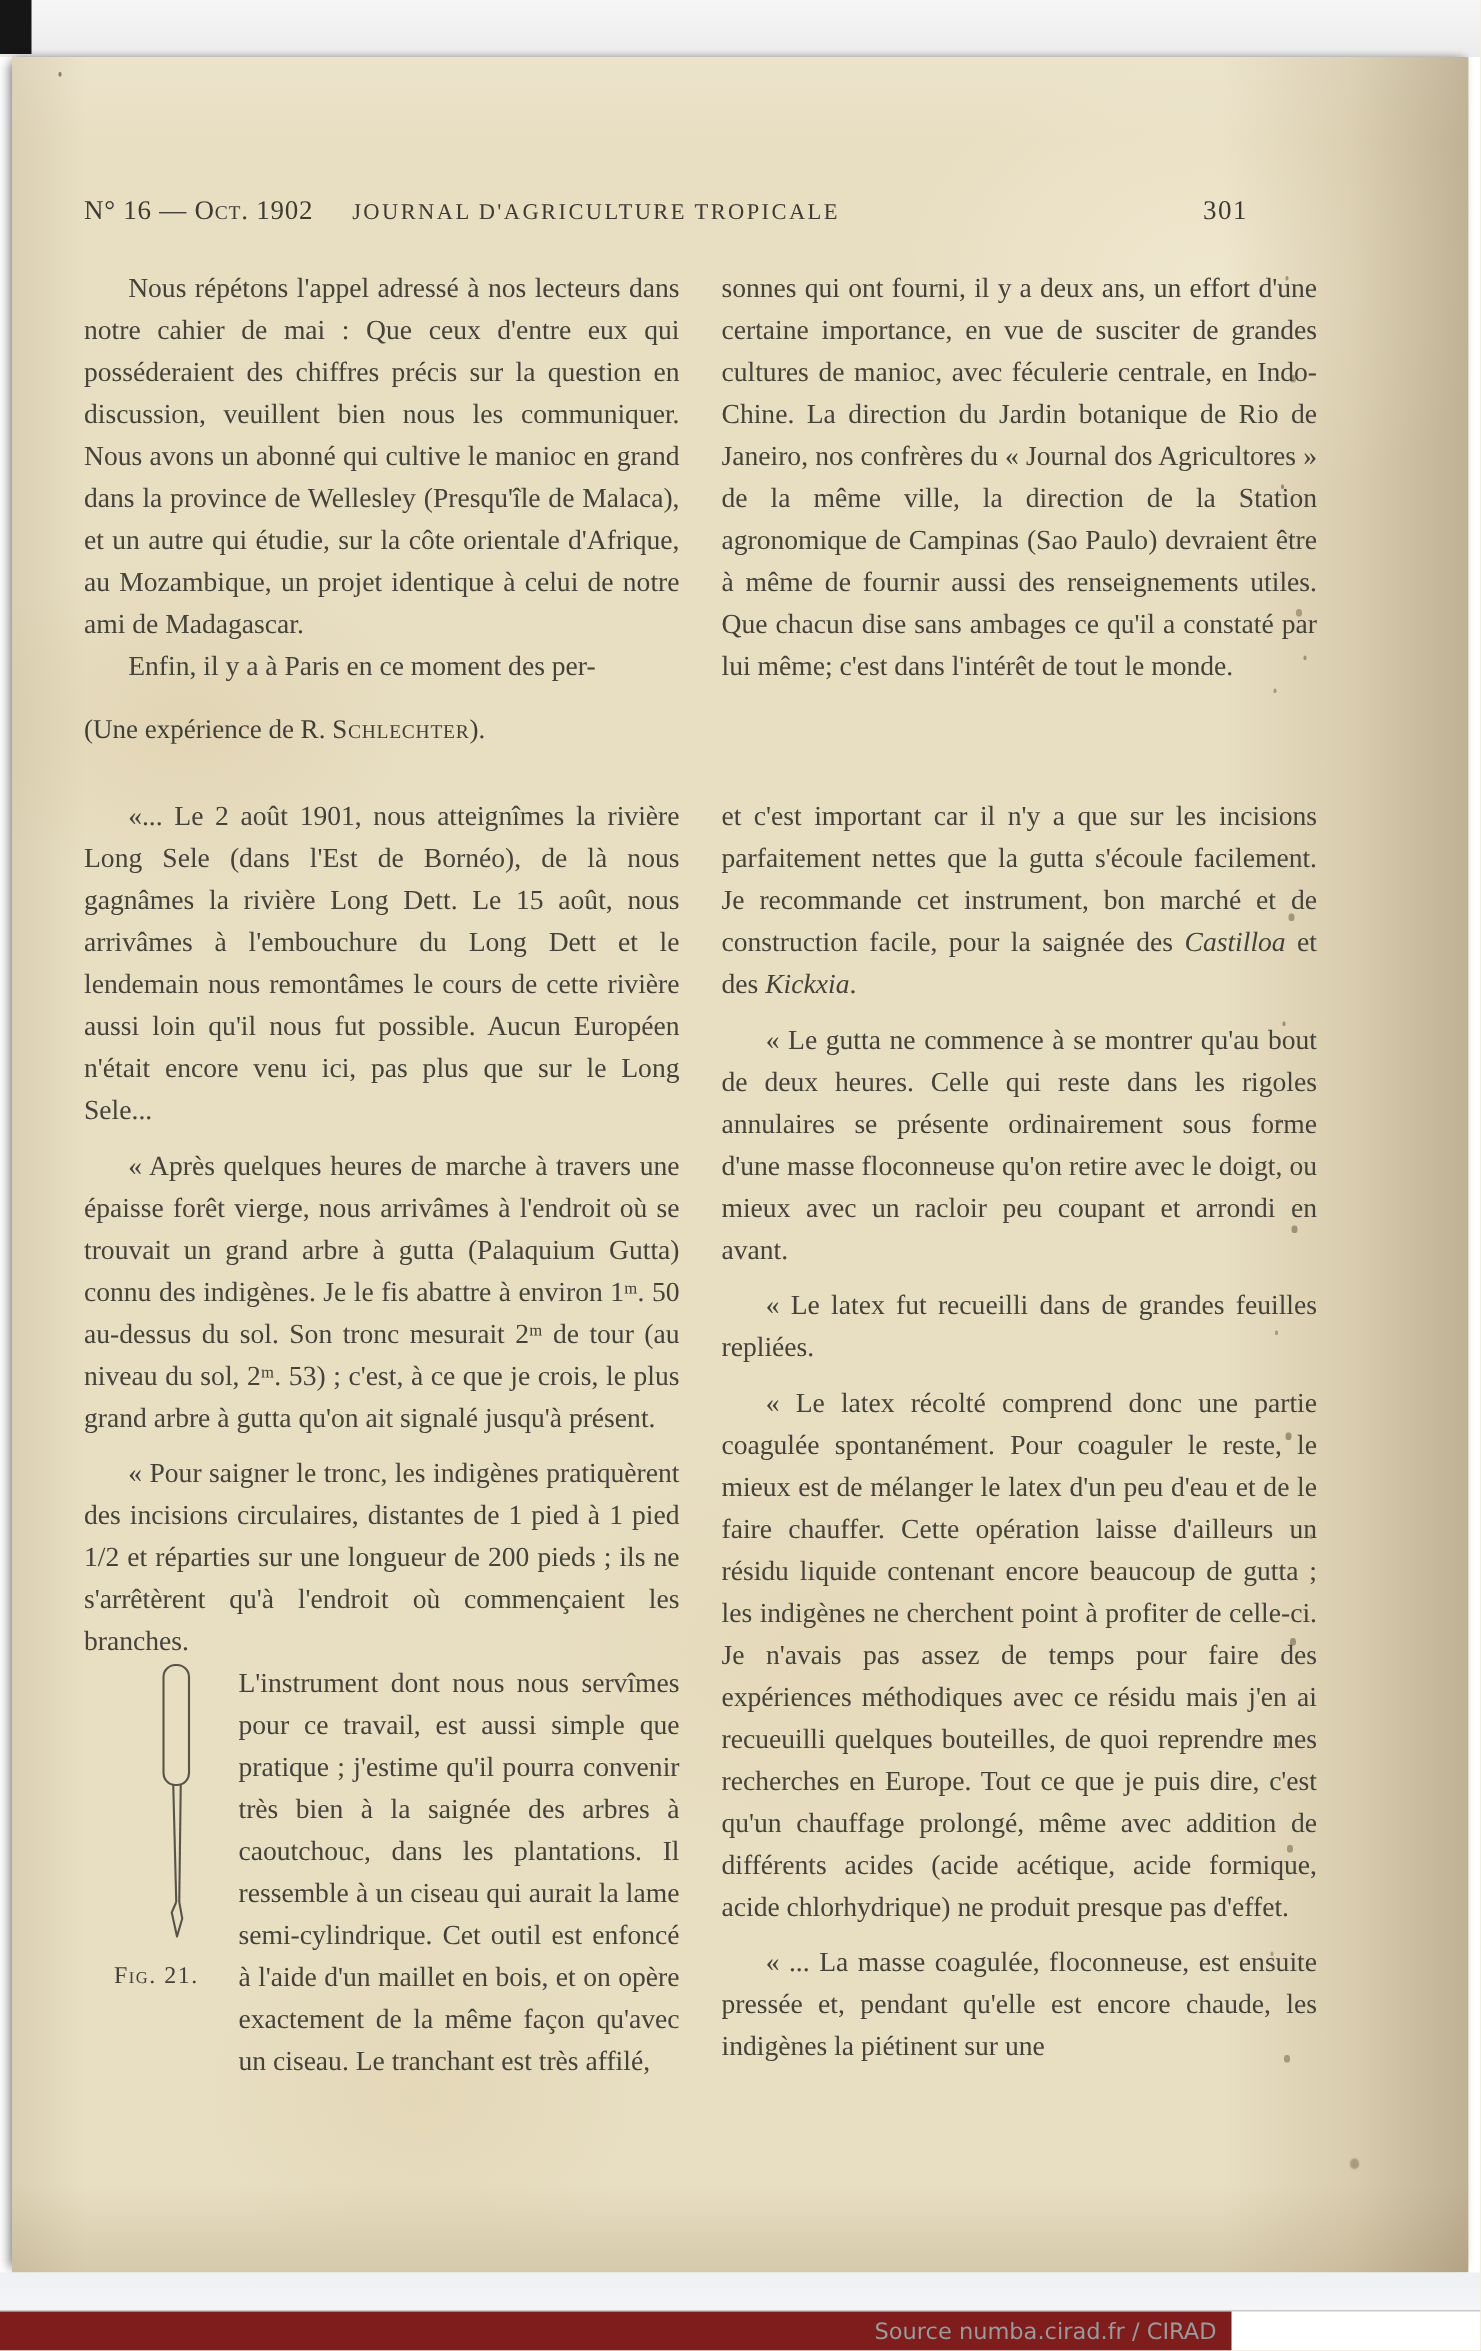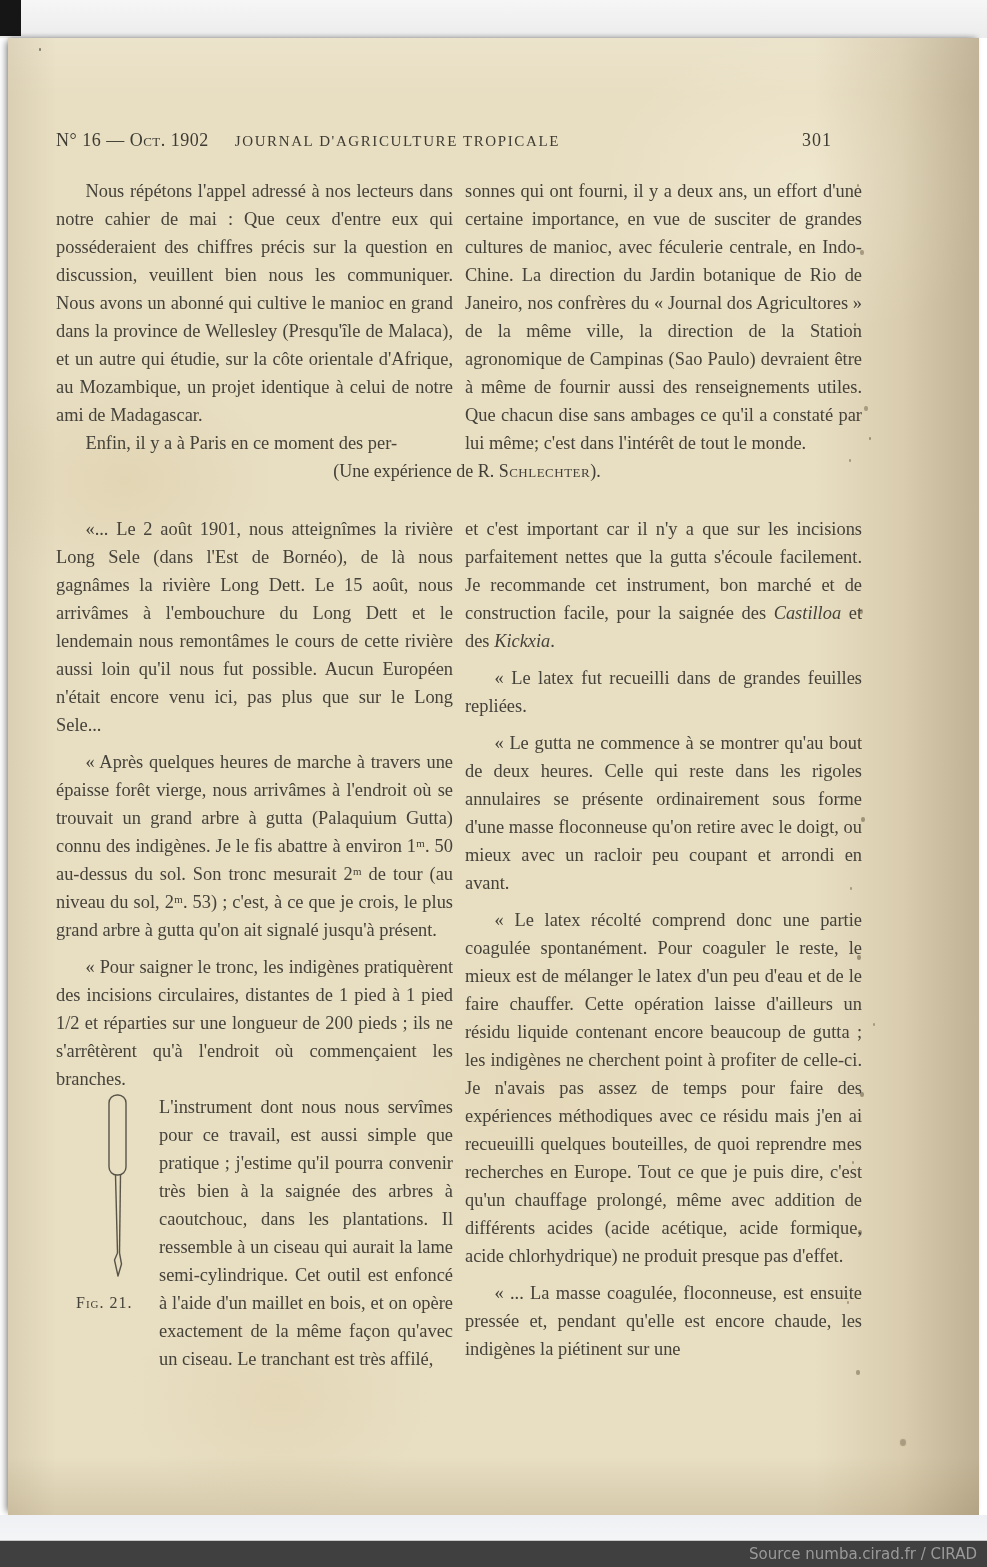--- a/index.html
+++ b/index.html
@@ -60,31 +60,31 @@
     font-size:18.4px;line-height:28px;
   }
   .masthead{
     display:flex;align-items:baseline;
     font-size:18px;letter-spacing:0.5px;color:#3e3b33;
     white-space:nowrap;
   }
   .issue{font-variant:small-caps;}
   .journal-name{margin-left:26px;letter-spacing:1.6px;font-size:15px;}
   .folio{margin-left:auto;padding-right:46px;letter-spacing:1px;}
-  .cols{display:flex;gap:12px;margin-top:22px;}
+  .cols{display:flex;gap:28px;margin-top:22px;}
   .col{width:397px;text-align:justify;}
   .col p{margin:0;}
   .col p.ind{text-indent:1.6em;}
   .col p.gap{margin-top:9px;}
   .art-title{
     margin-top:38px;width:822px;text-align:center;
     font-size:31px;font-weight:bold;color:#332f27;letter-spacing:0.3px;
   }
   .art-subtitle{
-    width:822px;text-align:center;
+    margin-top:14px;width:822px;
     font-size:18px;color:#413e36;
   }
   .art-subtitle .sc{font-variant:small-caps;letter-spacing:0.5px;}
   .art-cols{margin-top:30px;}
   
   .fig-float{
     float:left;width:103px;height:286px;
     text-align:left;
   }
   .fig-float svg{display:block;margin-left:44px;}
@@ -94,22 +94,22 @@
   }
   .wrapped{text-indent:0;}
   i{}
   
   .bed-bottom{
     position:absolute;left:0;top:1515px;width:987px;height:25px;
     background:linear-gradient(to bottom,#eef0f3,#f4f5f7);
     border-bottom:1px solid #c9c9c9;
   }
   .footer-bar{
-    position:absolute;left:0;top:1541px;width:987px;height:26px;
-    background:#404040;
+    position:absolute;left:0;top:1541px;width:821px;height:26px;
+    background:#7f1d1d;
     display:flex;align-items:center;justify-content:flex-end;
     font-family:"DejaVu Sans","Liberation Sans",sans-serif;
     font-size:15px;color:#9a9a9a;
   }
   .footer-bar span{margin-right:10px;}
 </style>
 </head>
 <body>
 
 <div class="bed-top"></div>
@@ -155,22 +155,22 @@
               <path d="M17.5 160 L14.5 167 L18 183 L21.5 171 L19.5 160"></path>
             </g>
           </svg>
           <div class="fig-caption">Fig. 21.</div>
         </div>
         <p class="wrapped">L'instrument dont nous nous servîmes pour ce travail, est aussi simple que pratique ; j'estime qu'il pourra convenir très bien à la saignée des arbres à caoutchouc, dans les plantations. Il ressemble à un ciseau qui aurait la lame semi-cylindrique. Cet outil est enfoncé à l'aide d'un maillet en bois, et on opère exactement de la même façon qu'avec un ciseau. Le tranchant est très affilé,</p>
       </div>
 
       <div class="col">
         <p><span>et c'est important car il n'y a que sur les incisions parfaitement nettes que la gutta s'écoule facilement. Je recommande cet instrument, bon marché et de construction facile, pour la saignée des </span><i>Castilloa</i><span> et des </span><i>Kickxia</i><span>.</span></p>
+        <p class="ind gap">« Le gutta ne commence à se montrer qu'au bout de deux heures. Celle qui reste dans les rigoles annulaires se présente ordinairement sous forme d'une masse floconneuse qu'on retire avec le doigt, ou mieux avec un racloir peu coupant et arrondi en avant.</p>
         <p class="ind gap">« Le latex fut recueilli dans de grandes feuilles repliées.</p>
-        <p class="ind gap">« Le gutta ne commence à se montrer qu'au bout de deux heures. Celle qui reste dans les rigoles annulaires se présente ordinairement sous forme d'une masse floconneuse qu'on retire avec le doigt, ou mieux avec un racloir peu coupant et arrondi en avant.</p>
         <p class="ind gap">« Le latex récolté comprend donc une partie coagulée spontanément. Pour coaguler le reste, le mieux est de mélanger le latex d'un peu d'eau et de le faire chauffer. Cette opération laisse d'ailleurs un résidu liquide contenant encore beaucoup de gutta ; les indigènes ne cherchent point à profiter de celle-ci. Je n'avais pas assez de temps pour faire des expériences méthodiques avec ce résidu mais j'en ai recueuilli quelques bouteilles, de quoi reprendre mes recherches en Europe. Tout ce que je puis dire, c'est qu'un chauffage prolongé, même avec addition de différents acides (acide acétique, acide formique, acide chlorhydrique) ne produit presque pas d'effet.</p>
         <p class="ind gap">« ... La masse coagulée, floconneuse, est ensuite pressée et, pendant qu'elle est encore chaude, les indigènes la piétinent sur une</p>
       </div>
     </div>
   </div>
 </div>
 
 <div class="bed-bottom"></div>
 <div class="footer-bar">
   <span>Source numba.cirad.fr / CIRAD</span>

